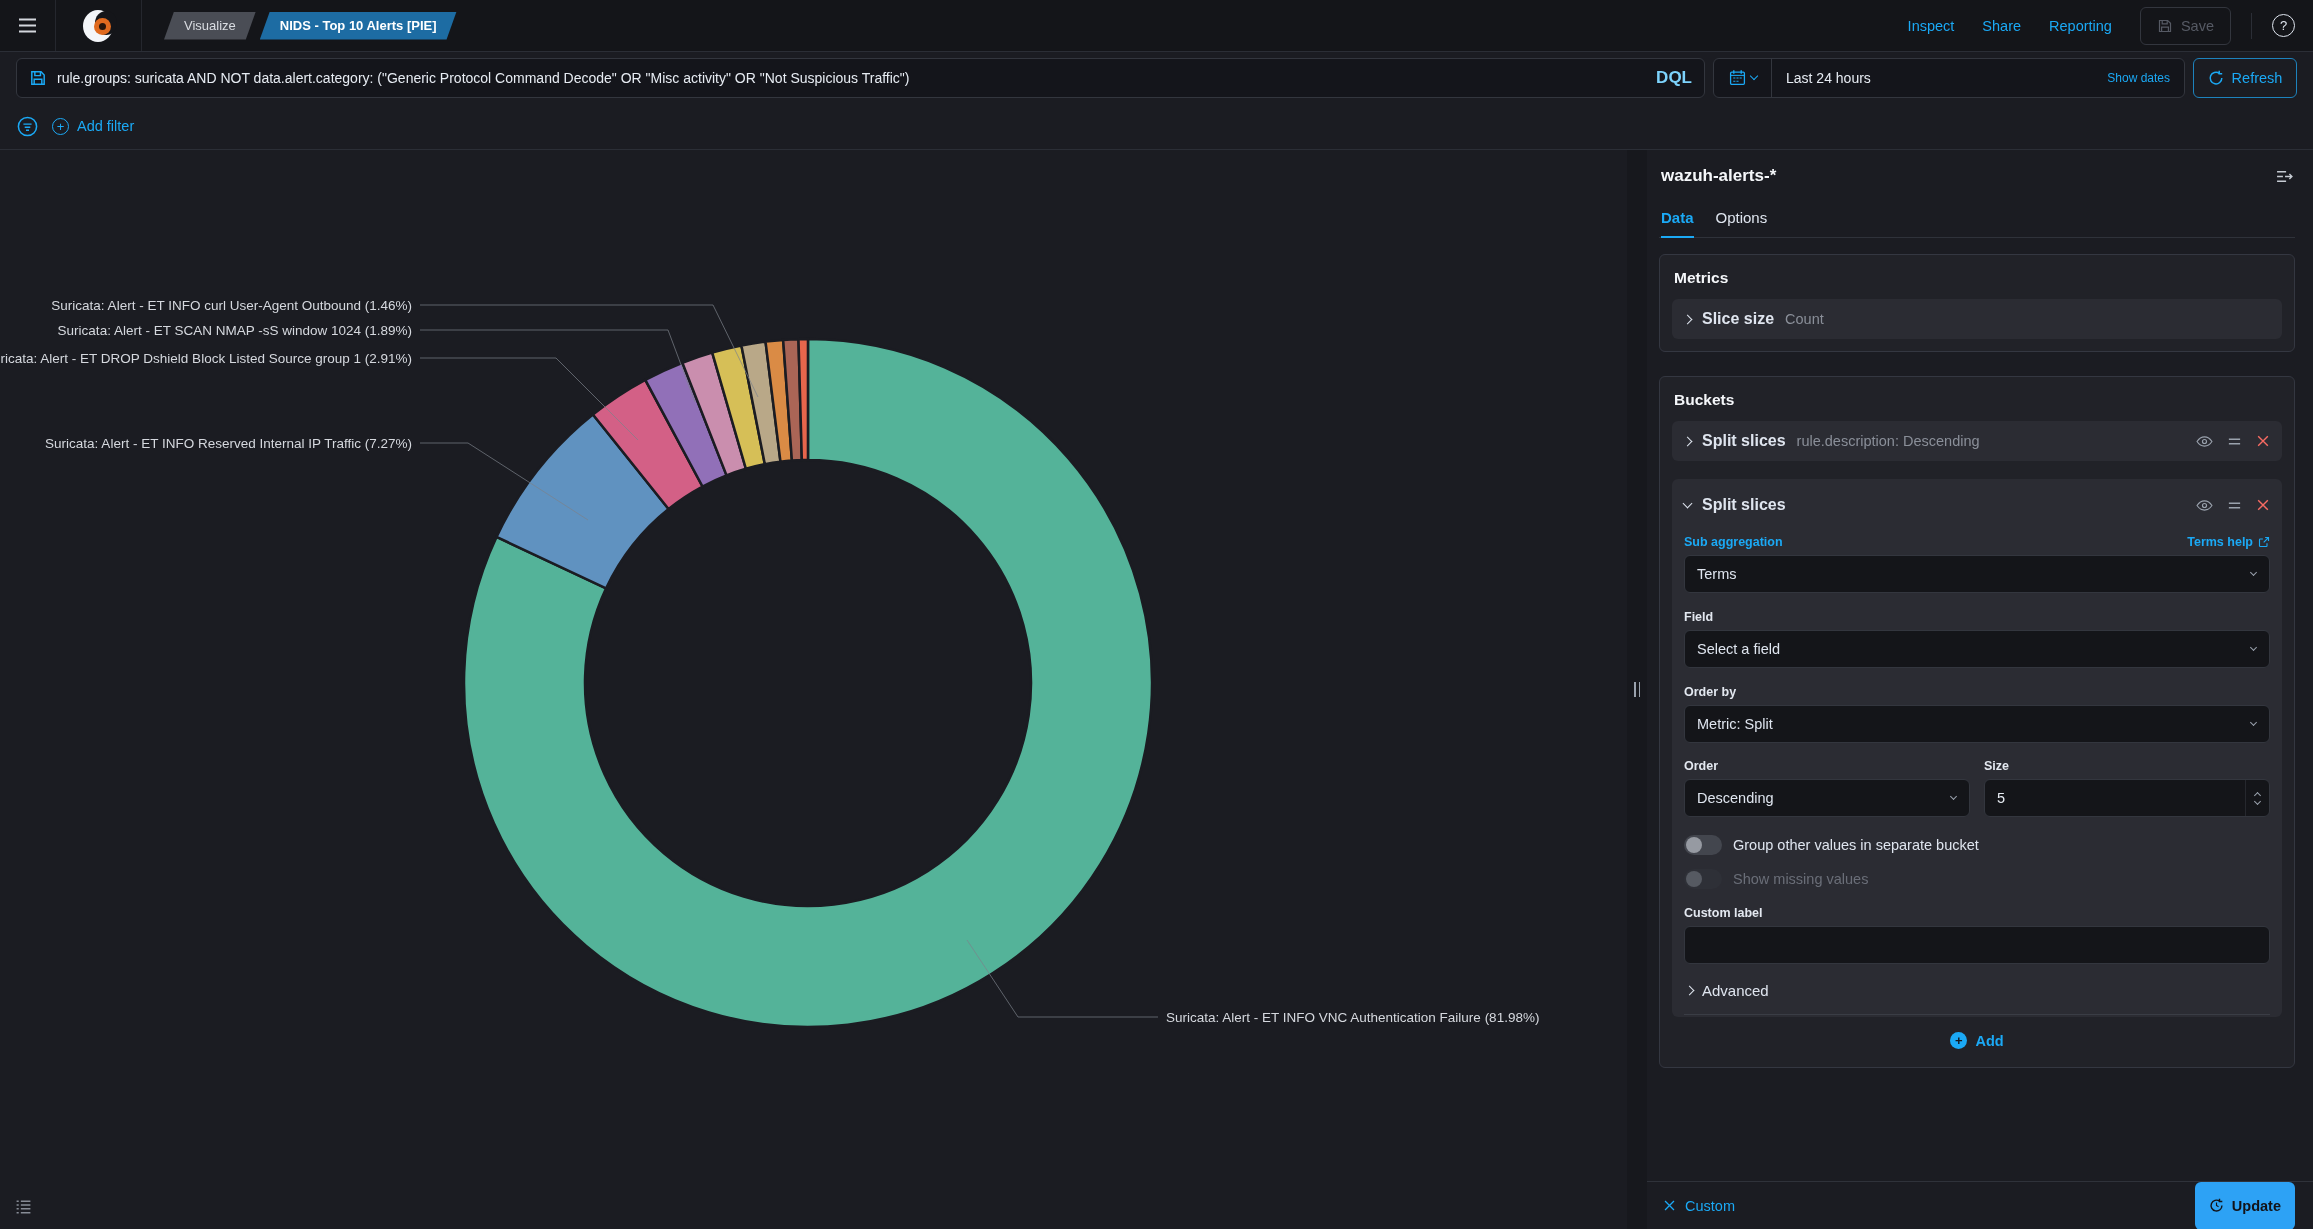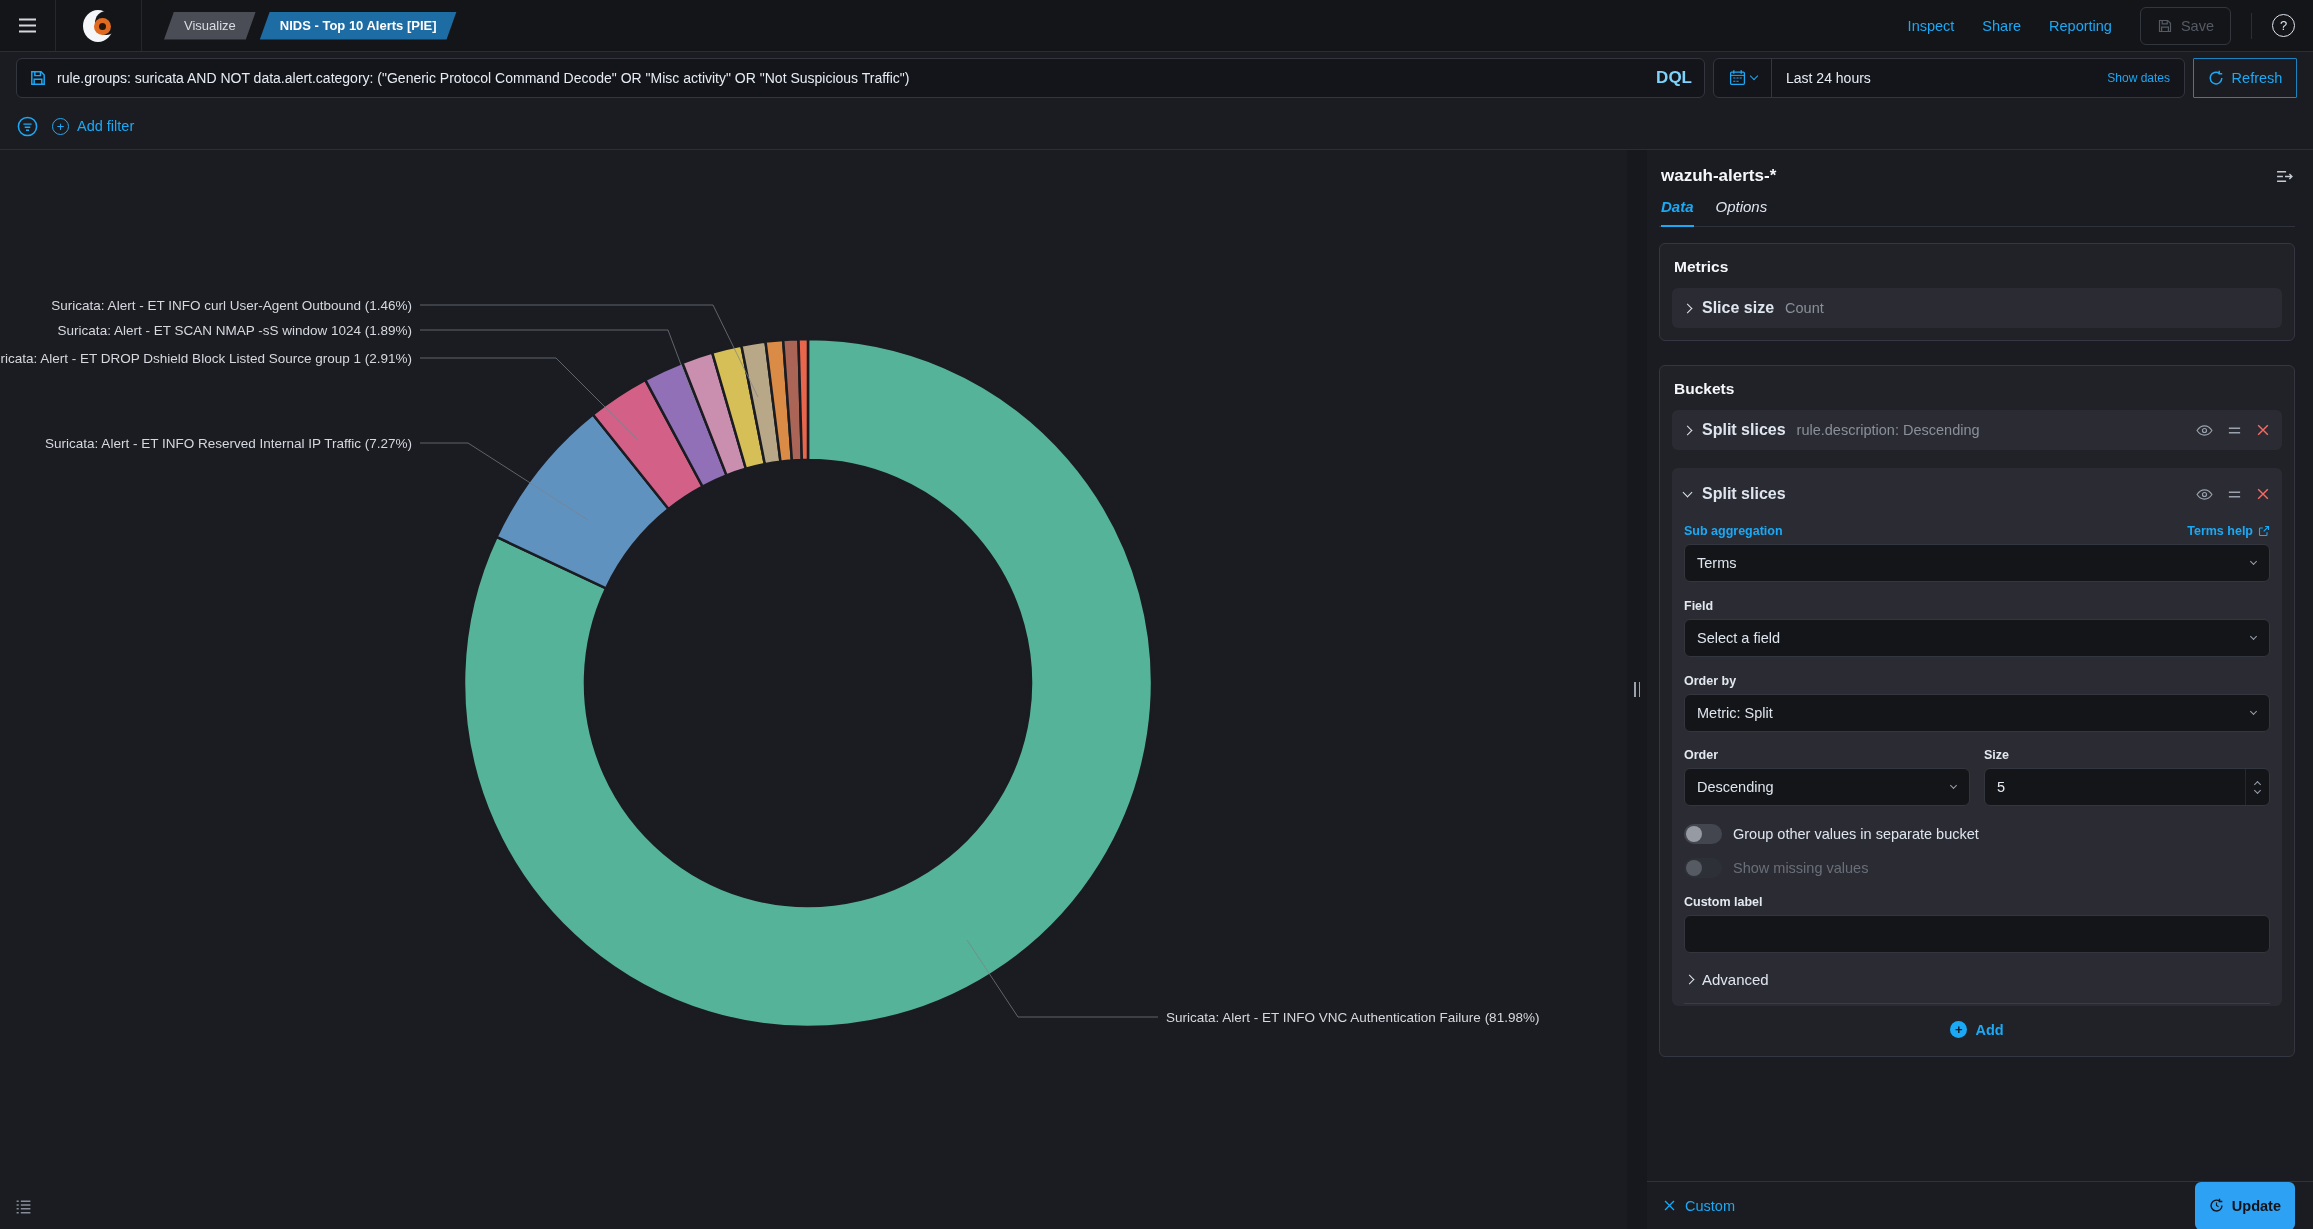--- a/index.html
+++ b/index.html
@@ -37,21 +37,21 @@
   .query-box { flex:1; height:40px; background:#14151b; border:1px solid #33363e; border-radius:6px;
     display:flex; align-items:center; padding:0 12px; gap:10px; }
   .query-text { flex:1; font-size:14px; color:#e7ecf3; white-space:nowrap; overflow:hidden; }
   .dql { color:#7dd3fc; font-size:17px; padding-left:8px; cursor:pointer;font-weight:bold; }
   .date-ctl { width:472px; height:40px; background:#14151b; border:1px solid #33363e; border-radius:6px;
     display:flex; align-items:center; flex:0 0 auto; }
   .cal-btn { width:58px; height:100%; display:flex; align-items:center; justify-content:center; gap:5px;
     border-right:1px solid #33363e; color:#1ba9f5; cursor:pointer; }
   .date-text { padding-left:14px; font-size:14px; color:#e7ecf3; flex:1; }
   .show-dates { color:#1ba9f5; font-size:12px; padding-right:14px; cursor:pointer; }
-  .refresh-btn { width:104px; height:40px; border:1px solid #1d82bd; border-radius:1px; color:#1ba9f5;
+  .refresh-btn { width:104px; height:40px; border:1px solid #1d82bd; border-radius:6px; color:#1ba9f5;
     display:flex; align-items:center; justify-content:center; gap:8px; font-size:14.5px; cursor:pointer; flex:0 0 auto; }
 
   
   .filter-row { height:47px; border-bottom:1px solid #2b2e36; display:flex; align-items:center;
     gap:14px; padding:0 17px; flex:0 0 auto; }
   .add-filter { display:flex; align-items:center; gap:8px; color:#1ba9f5; font-size:14.5px; cursor:pointer; }
   .plus-circle { width:17px; height:17px; border:1.3px solid #1ba9f5; border-radius:50%;
     display:flex; align-items:center; justify-content:center; font-size:13px; line-height:1; color:#1ba9f5; }
 
   
@@ -63,21 +63,21 @@
   .gutter { width:20px; background:#17181d; display:flex; align-items:center; justify-content:center; cursor:col-resize; }
   .gutter .grip { display:flex; gap:3px; }
   .gutter .grip i { display:block; width:1.5px; height:15px; background:#9aa2ad; }
 
   
   .sidebar { width:666px; display:flex; flex-direction:column; background:#1b1c22; }
   .sidebar-scroll { flex:1; padding:14px 18px 0 12px; overflow:hidden; }
   .sb-title-row { display:flex; align-items:center; justify-content:space-between; padding:2px 2px 0 2px; }
   .sb-title { font-size:17px; font-weight:700; color:#f5f7fa; }
   .collapse-btn { color:#c7ccd4; cursor:pointer; display:flex; }
-  .tabs { display:flex; gap:22px; margin-top:12px; border-bottom:1px solid #2f323a; padding:0 2px;font-style:italic; }
+  .tabs { display:flex; gap:22px; margin-top:23px; border-bottom:1px solid #2f323a; padding:0 2px; }
   .tab { font-size:15px; padding-bottom:10px; cursor:pointer; color:#dfe5ef; }
   .tab.active { color:#1ba9f5; font-weight:600; border-bottom:2px solid #1ba9f5; margin-bottom:-1px; }
 
   .panel { margin-top:16px; background:#212228; border:1px solid #343741; border-radius:6px; padding:12px; }
   .panel-title { font-size:15.5px; font-weight:700; color:#f5f7fa; padding:2px 2px 0 2px; }
   .agg-row { margin-top:12px; height:40px; background:#2b2c33; border-radius:6px;
     display:flex; align-items:center; gap:11px; padding:0 12px; cursor:pointer; }
   .agg-label { font-size:16px; font-weight:700; white-space:nowrap; }
   .agg-sub { font-size:14.5px; color:#8a8f99; white-space:nowrap; overflow:hidden; }
   .agg-icons { margin-left:auto; display:flex; align-items:center; gap:14px; }

